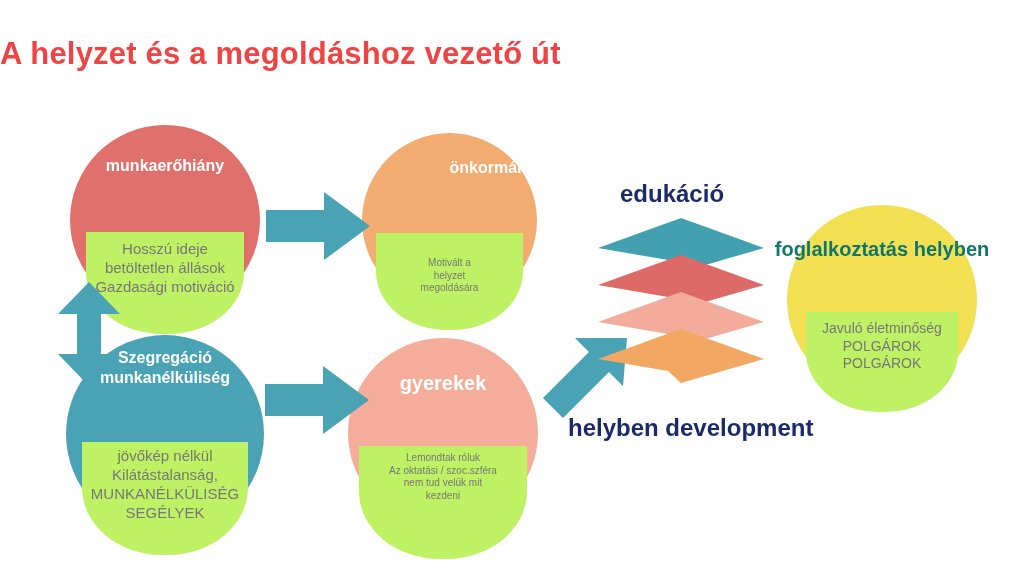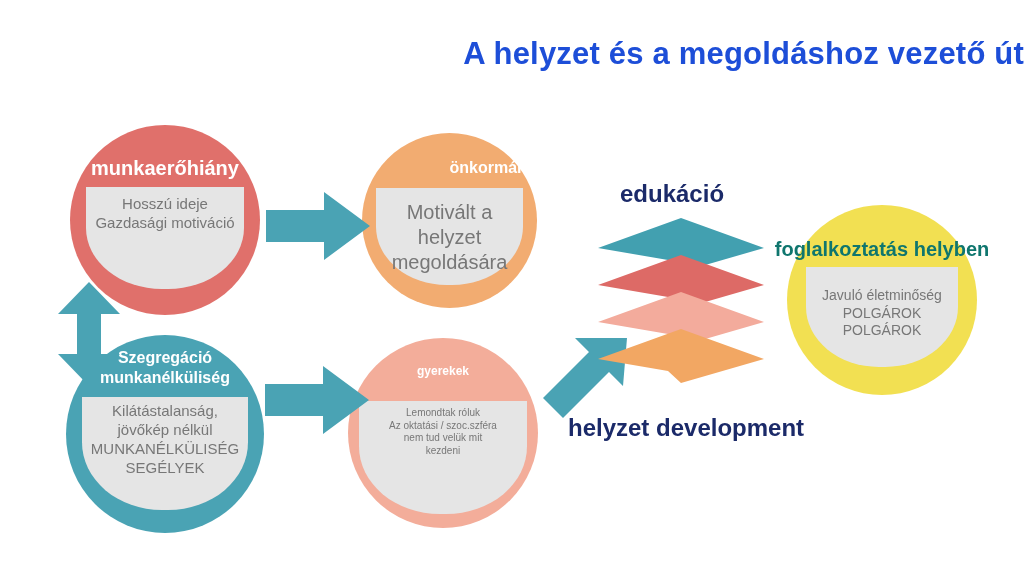--- a/index.html
+++ b/index.html
@@ -17,24 +17,24 @@
     background: #ffffff;
     overflow: hidden;
   }
 
   
   #title {
     position: absolute;
     left: 0;
     top: 36px;
     width: 1024px;
-    text-align: right;
+    text-align: left;
     font-size: 31px;
     font-weight: bold;
-    color: #1d4ed8;
+    color: #ef4444;
     letter-spacing: 0.2px;
   }
 
   
   .node {
     position: absolute;
   }
   .ring {
     position: absolute;
     left: 0;
@@ -48,67 +48,68 @@
     left: -12%;
     width: 124%;
     text-align: center;
     font-weight: bold;
     color: #ffffff;
     white-space: nowrap;
   }
   
   .cup {
     position: absolute;
-    background: #e5e5e5;
+    background: #bef264;
     border-radius: 0 0 48% 48% / 0 0 60% 60%;
     display: flex;
     align-items: flex-start;
     justify-content: center;
     overflow: visible;
+    margin-top: 45px;
   }
   .cup-text {
     text-align: center;
     color: #777777;
     line-height: 1.26;
     white-space: nowrap;
   }
 
   
   #node-munkaerohiany { left: 70px;  top: 125px; width: 190px; height: 190px; }
   #node-munkaerohiany .ring { background: #e0706b; }
-  #node-munkaerohiany .node-title { top: 32px; font-size: 20px; }
+  #node-munkaerohiany .node-title { top: 32px; font-size: 16px; }
   #node-munkaerohiany .cup { left: 16px; top: 62px; width: 158px; height: 102px; }
   #node-munkaerohiany .cup-text { font-size: 15px; padding-top: 8px; }
 
   #node-onkormanyzat { left: 362px; top: 133px; width: 175px; height: 175px; }
   #node-onkormanyzat .ring { background: #f2ac71; }
   #node-onkormanyzat .node-title { top: 26px; font-size: 16px; text-align: right; }
   #node-onkormanyzat .cup { left: 14px; top: 55px; width: 147px; height: 97px; }
-  #node-onkormanyzat .cup-text { font-size: 20px; padding-top: 12px; }
+  #node-onkormanyzat .cup-text { font-size: 10px; padding-top: 24px; }
 
   #node-szegregacio { left: 66px;  top: 335px; width: 198px; height: 198px; }
   #node-szegregacio .ring { background: #4aa3b4; }
   #node-szegregacio .node-title { top: 13px; font-size: 16px; line-height: 1.28; }
   #node-szegregacio .cup { left: 16px; top: 62px; width: 166px; height: 113px; }
   #node-szegregacio .cup-text { font-size: 15px; padding-top: 5px; }
 
   #node-gyerekek { left: 348px; top: 338px; width: 190px; height: 190px; }
   #node-gyerekek .ring { background: #f3ad9a; }
-  #node-gyerekek .node-title { top: 26px; font-size: 12px; }
+  #node-gyerekek .node-title { top: 34px; font-size: 20px; }
   #node-gyerekek .cup { left: 11px; top: 63px; width: 168px; height: 113px; }
   #node-gyerekek .cup-text { font-size: 10px; padding-top: 6px; }
 
   #node-foglalkoztatas { left: 787px; top: 205px; width: 190px; height: 190px; }
   #node-foglalkoztatas .ring { background: #f2e052; }
   #node-foglalkoztatas .node-title {
     top: 33px; font-size: 20px; color: #0f766e;
     left: -14%; width: 128%;
   }
   #node-foglalkoztatas .cup { left: 19px; top: 62px; width: 152px; height: 100px; }
-  #node-foglalkoztatas .cup-text { font-size: 14px; padding-top: 20px; }
+  #node-foglalkoztatas .cup-text { font-size: 14px; padding-top: 8px; }
 
   
   .arrow { position: absolute; }
   #arrow-top     { left: 266px; top: 190px; width: 104px; height: 72px; }
   #arrow-bottom  { left: 265px; top: 364px; width: 104px; height: 72px; }
   #arrow-vert    { left: 56px;  top: 282px; width: 66px;  height: 104px; }
   #arrow-diag    { left: 535px; top: 334px; width: 96px;  height: 96px; }
 
   
   #diamond-stack { position: absolute; left: 598px; top: 218px; width: 166px; height: 162px; }
@@ -134,20 +135,21 @@
 <div id="canvas">
 
   <div id="title">A helyzet és a megoldáshoz vezető út</div>
 
   <div class="node" id="node-munkaerohiany">
     <div class="ring"></div>
     <div class="node-title">munkaerőhiány</div>
     <div class="cup">
       <div class="cup-text">
         <div>Hosszú ideje</div>
+        <div>betöltetlen állások</div>
         <div>Gazdasági motiváció</div>
       </div>
     </div>
   </div>
 
   <div class="node" id="node-onkormanyzat">
     <div class="ring"></div>
     <div class="node-title">önkormányzat</div>
     <div class="cup">
       <div class="cup-text">
@@ -159,22 +161,22 @@
   </div>
 
   <div class="node" id="node-szegregacio">
     <div class="ring"></div>
     <div class="node-title">
       <div>Szegregáció</div>
       <div>munkanélküliség</div>
     </div>
     <div class="cup">
       <div class="cup-text">
+        <div>jövőkép nélkül</div>
         <div>Kilátástalanság,</div>
-        <div>jövőkép nélkül</div>
         <div>MUNKANÉLKÜLISÉG</div>
         <div>SEGÉLYEK</div>
       </div>
     </div>
   </div>
 
   <div class="node" id="node-gyerekek">
     <div class="ring"></div>
     <div class="node-title">gyerekek</div>
     <div class="cup">
@@ -240,15 +242,15 @@
       </svg>
     </div>
     <div class="diamond" id="diamond-3">
       <svg viewBox="0 0 166 54" width="166" height="54" xmlns="http://www.w3.org/2000/svg">
         <polygon points="83,0 166,30 83,54 70,42 0,30" fill="#f2a763"></polygon>
       </svg>
     </div>
   </div>
 
   <div class="free-label" id="label-edukacio">edukáció</div>
-  <div class="free-label" id="label-skills">helyzet development</div>
+  <div class="free-label" id="label-skills">helyben development</div>
 
 </div>
 
 </body></html>

